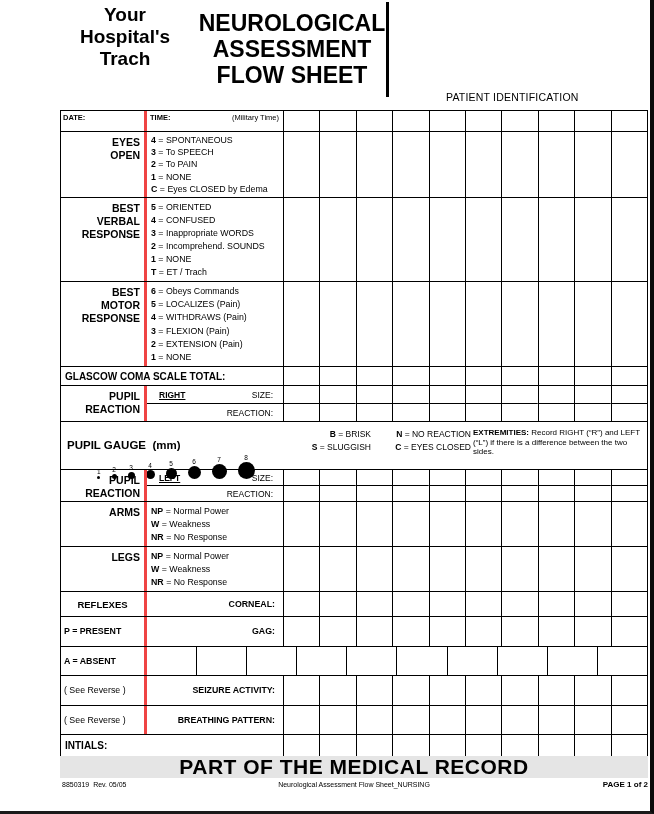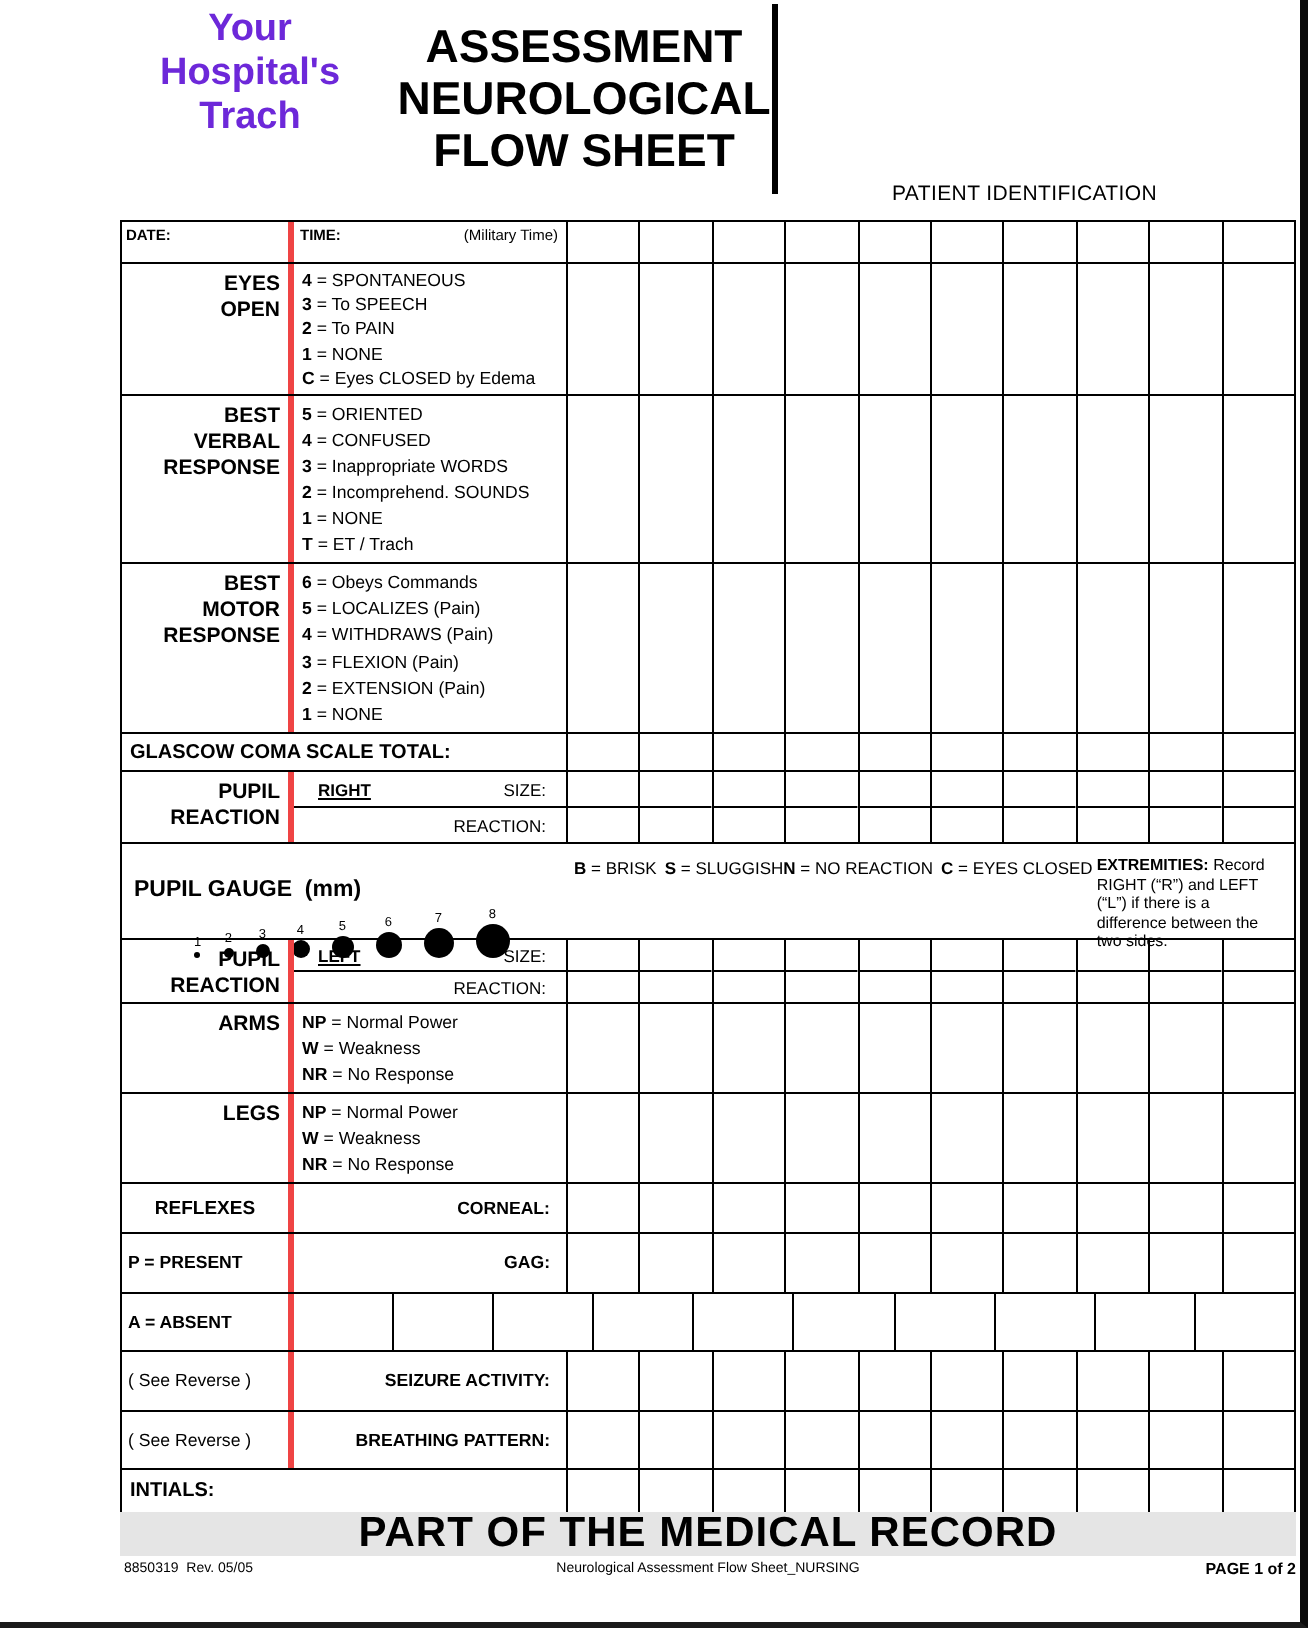--- a/index.html
+++ b/index.html
@@ -4,21 +4,21 @@
 <style>
   * { box-sizing: border-box; margin: 0; padding: 0; }
   html,body { background:#ffffff; }
   body { font-family:"Liberation Sans", sans-serif; color:#000; }
 
   .page { position:relative; width:654px; height:814px; background:#fff; overflow:hidden;
           border-right:4px solid #0a0a0a; border-bottom:3px solid #1a1a1a; }
 
   
   .logo { position:absolute; left:55px; top:4px; width:140px; text-align:center;
-          font-weight:bold; font-size:19px; line-height:22px; color:#6d28d9; }
+          font-weight:bold; font-size:19px; line-height:22px; color:#000000; }
   .logo span { display:block; }
   .title { position:absolute; left:198px; top:10px; width:188px; text-align:center;
            font-weight:bold; font-size:23px; line-height:26px; }
   .title span { display:block; }
   .vline { position:absolute; left:386px; top:2px; width:3px; height:95px; background:#000; }
   .patient-id { position:absolute; left:446px; top:91px; font-size:10.5px; letter-spacing:.2px; }
 
   
   .ftable { position:absolute; left:60px; top:110px; width:588px; border:1.5px solid #000; border-bottom:none; background:#fff; }
   .row { display:flex; border-bottom:1px solid #000; }
@@ -67,21 +67,21 @@
   .pd-bot { flex:1; display:flex; justify-content:flex-end; align-items:center; padding-right:10px; }
 
   
   .r-gauge { align-items:flex-start; padding:1px 4px 0 4px; }
   .gauge-block { flex:0 0 222px; }
   .gauge-label { font-weight:bold; font-size:11.5px; padding:16px 0 0 2px; white-space:pre; }
   .dots-row { display:flex; align-items:flex-end; gap:11px; margin-left:32px; margin-top:1px; height:27px; }
   .dot-col { display:flex; flex-direction:column; align-items:center; gap:1px; }
   .dot-num { font-size:6.5px; line-height:7px; }
   .dot { background:#000; border-radius:50%; }
-  .legend { display:flex; flex-direction:row; gap:4px; padding-top:7px; font-size:8.5px; line-height:9px;text-align:right; }
+  .legend { display:flex; flex-direction:column; gap:4px; padding-top:7px; font-size:8.5px; line-height:9px;text-align:right; }
   .legend .item-line { white-space:nowrap; }
   .legend1 { flex:0 0 84px; }
   .legend2 { flex:0 0 100px; }
   .extremities { flex:1; font-size:8px; line-height:9.5px; padding:5px 2px 0 2px; }
 
   
   .rxl { font-size:8.8px; display:flex; align-items:center; padding-left:3px; }
   .rxl.c { justify-content:center; font-weight:bold; font-size:9.5px; padding-left:0; }
   .rxl.b { font-weight:bold; }
   .rxr { display:flex; align-items:center; justify-content:flex-end; padding-right:8px; font-weight:bold; font-size:8.8px; }
@@ -98,22 +98,22 @@
 <body>
 
 <div class="page">
 
   <div class="logo">
     <span>Your</span>
     <span>Hospital's</span>
     <span>Trach</span>
   </div>
   <div class="title">
+    <span>NEUROLOGICAL</span>
     <span>ASSESSMENT</span>
-    <span>NEUROLOGICAL</span>
     <span>FLOW SHEET</span>
   </div>
   <div class="vline"></div>
   <div class="patient-id">PATIENT IDENTIFICATION</div>
 
   <div class="ftable">
 
     <div class="row r-datetime">
       <div class="lc dtc"><span>DATE:</span></div>
       <div class="dc dtc">

